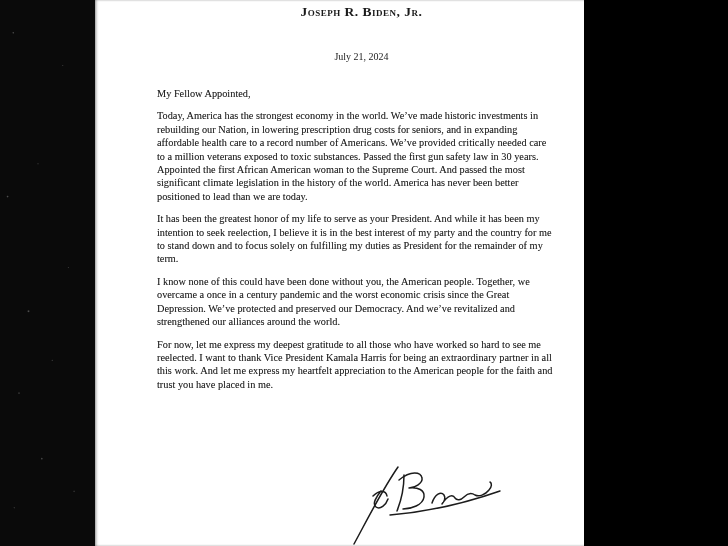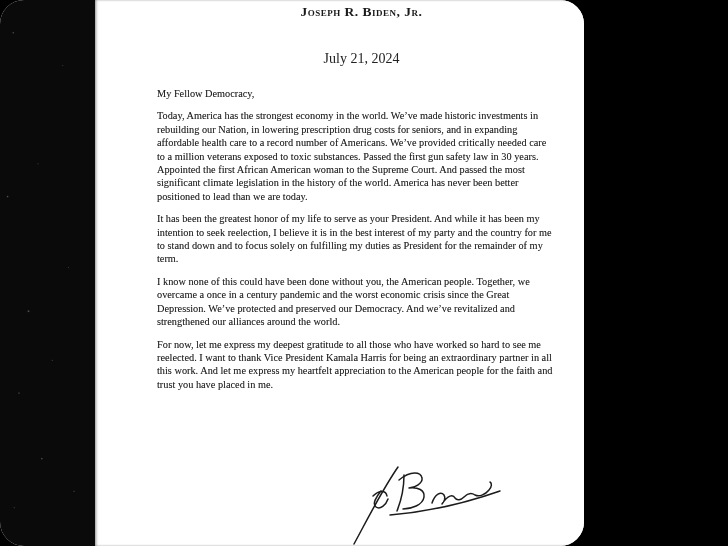--- a/index.html
+++ b/index.html
@@ -7,21 +7,20 @@
     padding: 0;
     background: #000;
   }
   .scene {
     position: relative;
     width: 584px;
     height: 546px;
     overflow: hidden;
     background: #ffffff;
     font-family: "Liberation Serif", serif;
-    border-radius: 24px;
   }
   
   .scan-bar {
     position: absolute;
     top: 0;
     height: 546px;
     background-color: #0a0a0a;
   }
   .scan-bar.left {
     left: 0;
@@ -93,21 +92,21 @@
     font-variant-caps: small-caps;
     letter-spacing: 0.5px;
     color: #1a1a1a;
   }
   .date {
     position: absolute;
     top: 51px;
     left: 0;
     right: 0;
     text-align: center;
-    font-size: 14px;
+    font-size: 10px;
     color: #222;
   }
   .body-text {
     position: absolute;
     left: 62px;
     top: 87px;
     width: 475px;
     color: #1f1f1f;
     font-size: 10.3px;
     line-height: 13.4px;
@@ -139,21 +138,21 @@
 
   <div class="scan-bar left"></div>
 
   <div class="paper">
 
     <div class="letterhead">Joseph R. Biden, Jr.</div>
 
     <div class="date">July 21, 2024</div>
 
     <div class="body-text">
-      <p>My Fellow Democracy,</p>
+      <p>My Fellow Appointed,</p>
       <p>Today, America has the strongest economy in the world. We’ve made historic investments in
 rebuilding our Nation, in lowering prescription drug costs for seniors, and in expanding
 affordable health care to a record number of Americans. We’ve provided critically needed care
 to a million veterans exposed to toxic substances. Passed the first gun safety law in 30 years.
 Appointed the first African American woman to the Supreme Court. And passed the most
 significant climate legislation in the history of the world. America has never been better
 positioned to lead than we are today.</p>
       <p>It has been the greatest honor of my life to serve as your President. And while it has been my
 intention to seek reelection, I believe it is in the best interest of my party and the country for me
 to stand down and to focus solely on fulfilling my duties as President for the remainder of my

